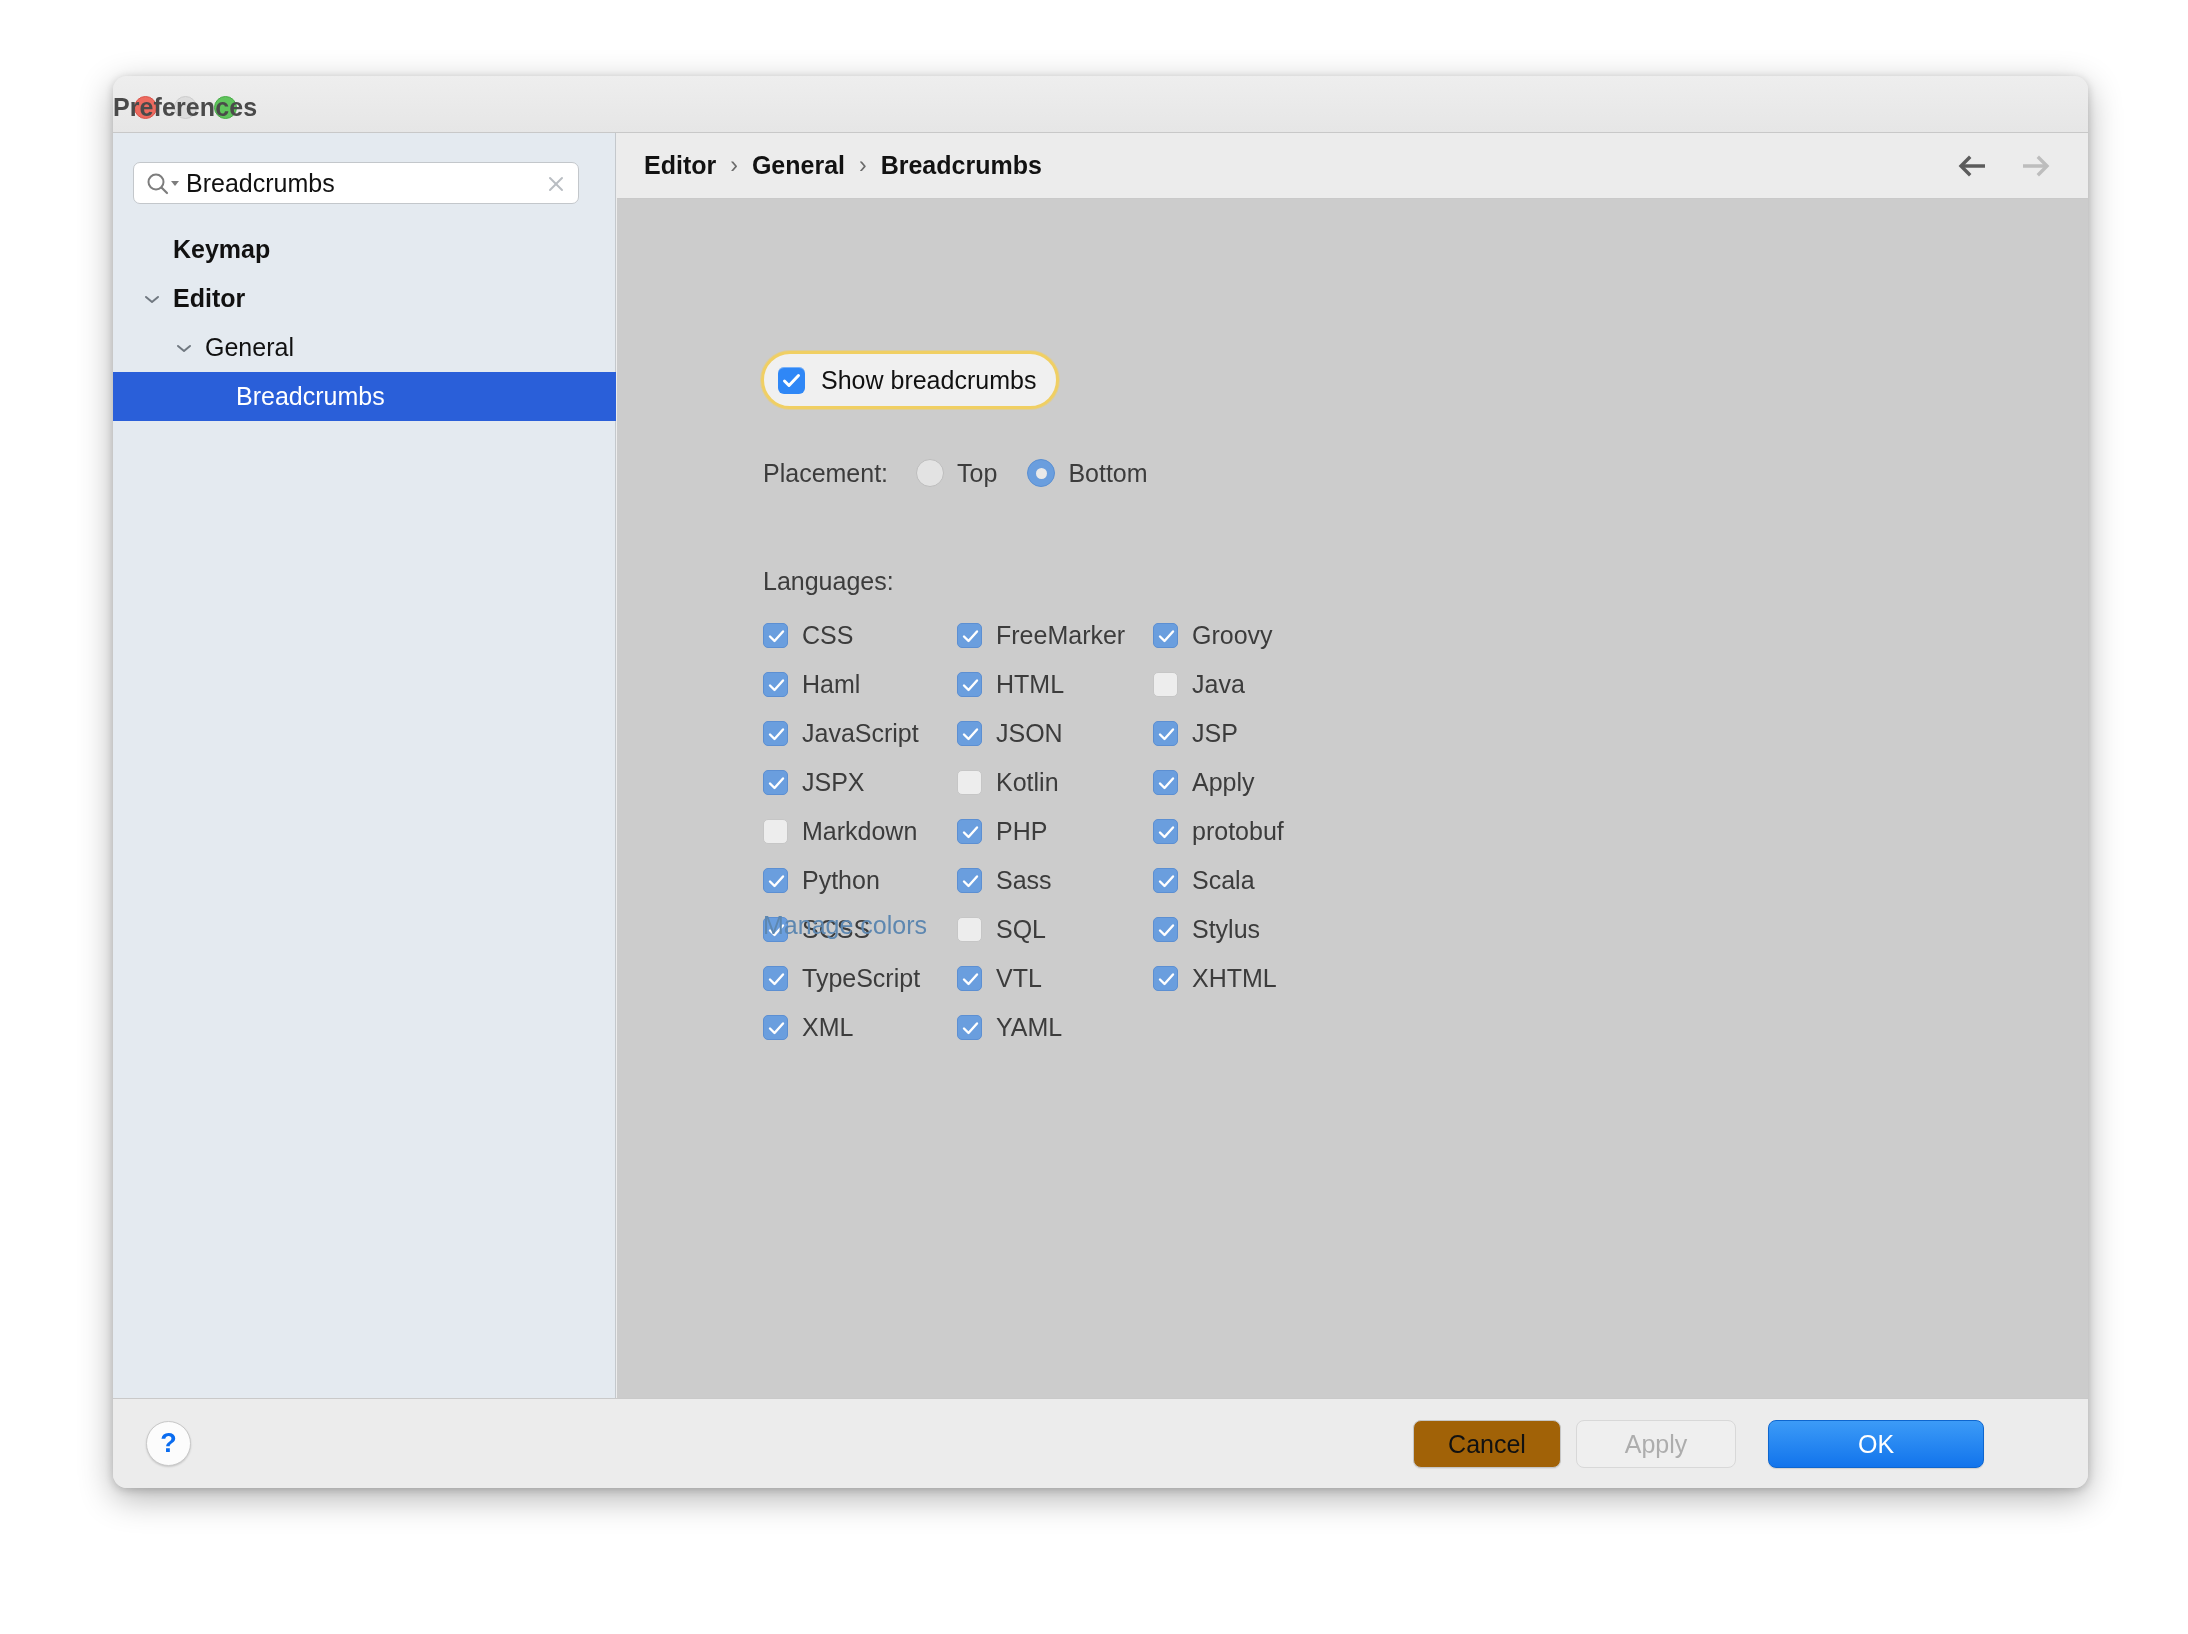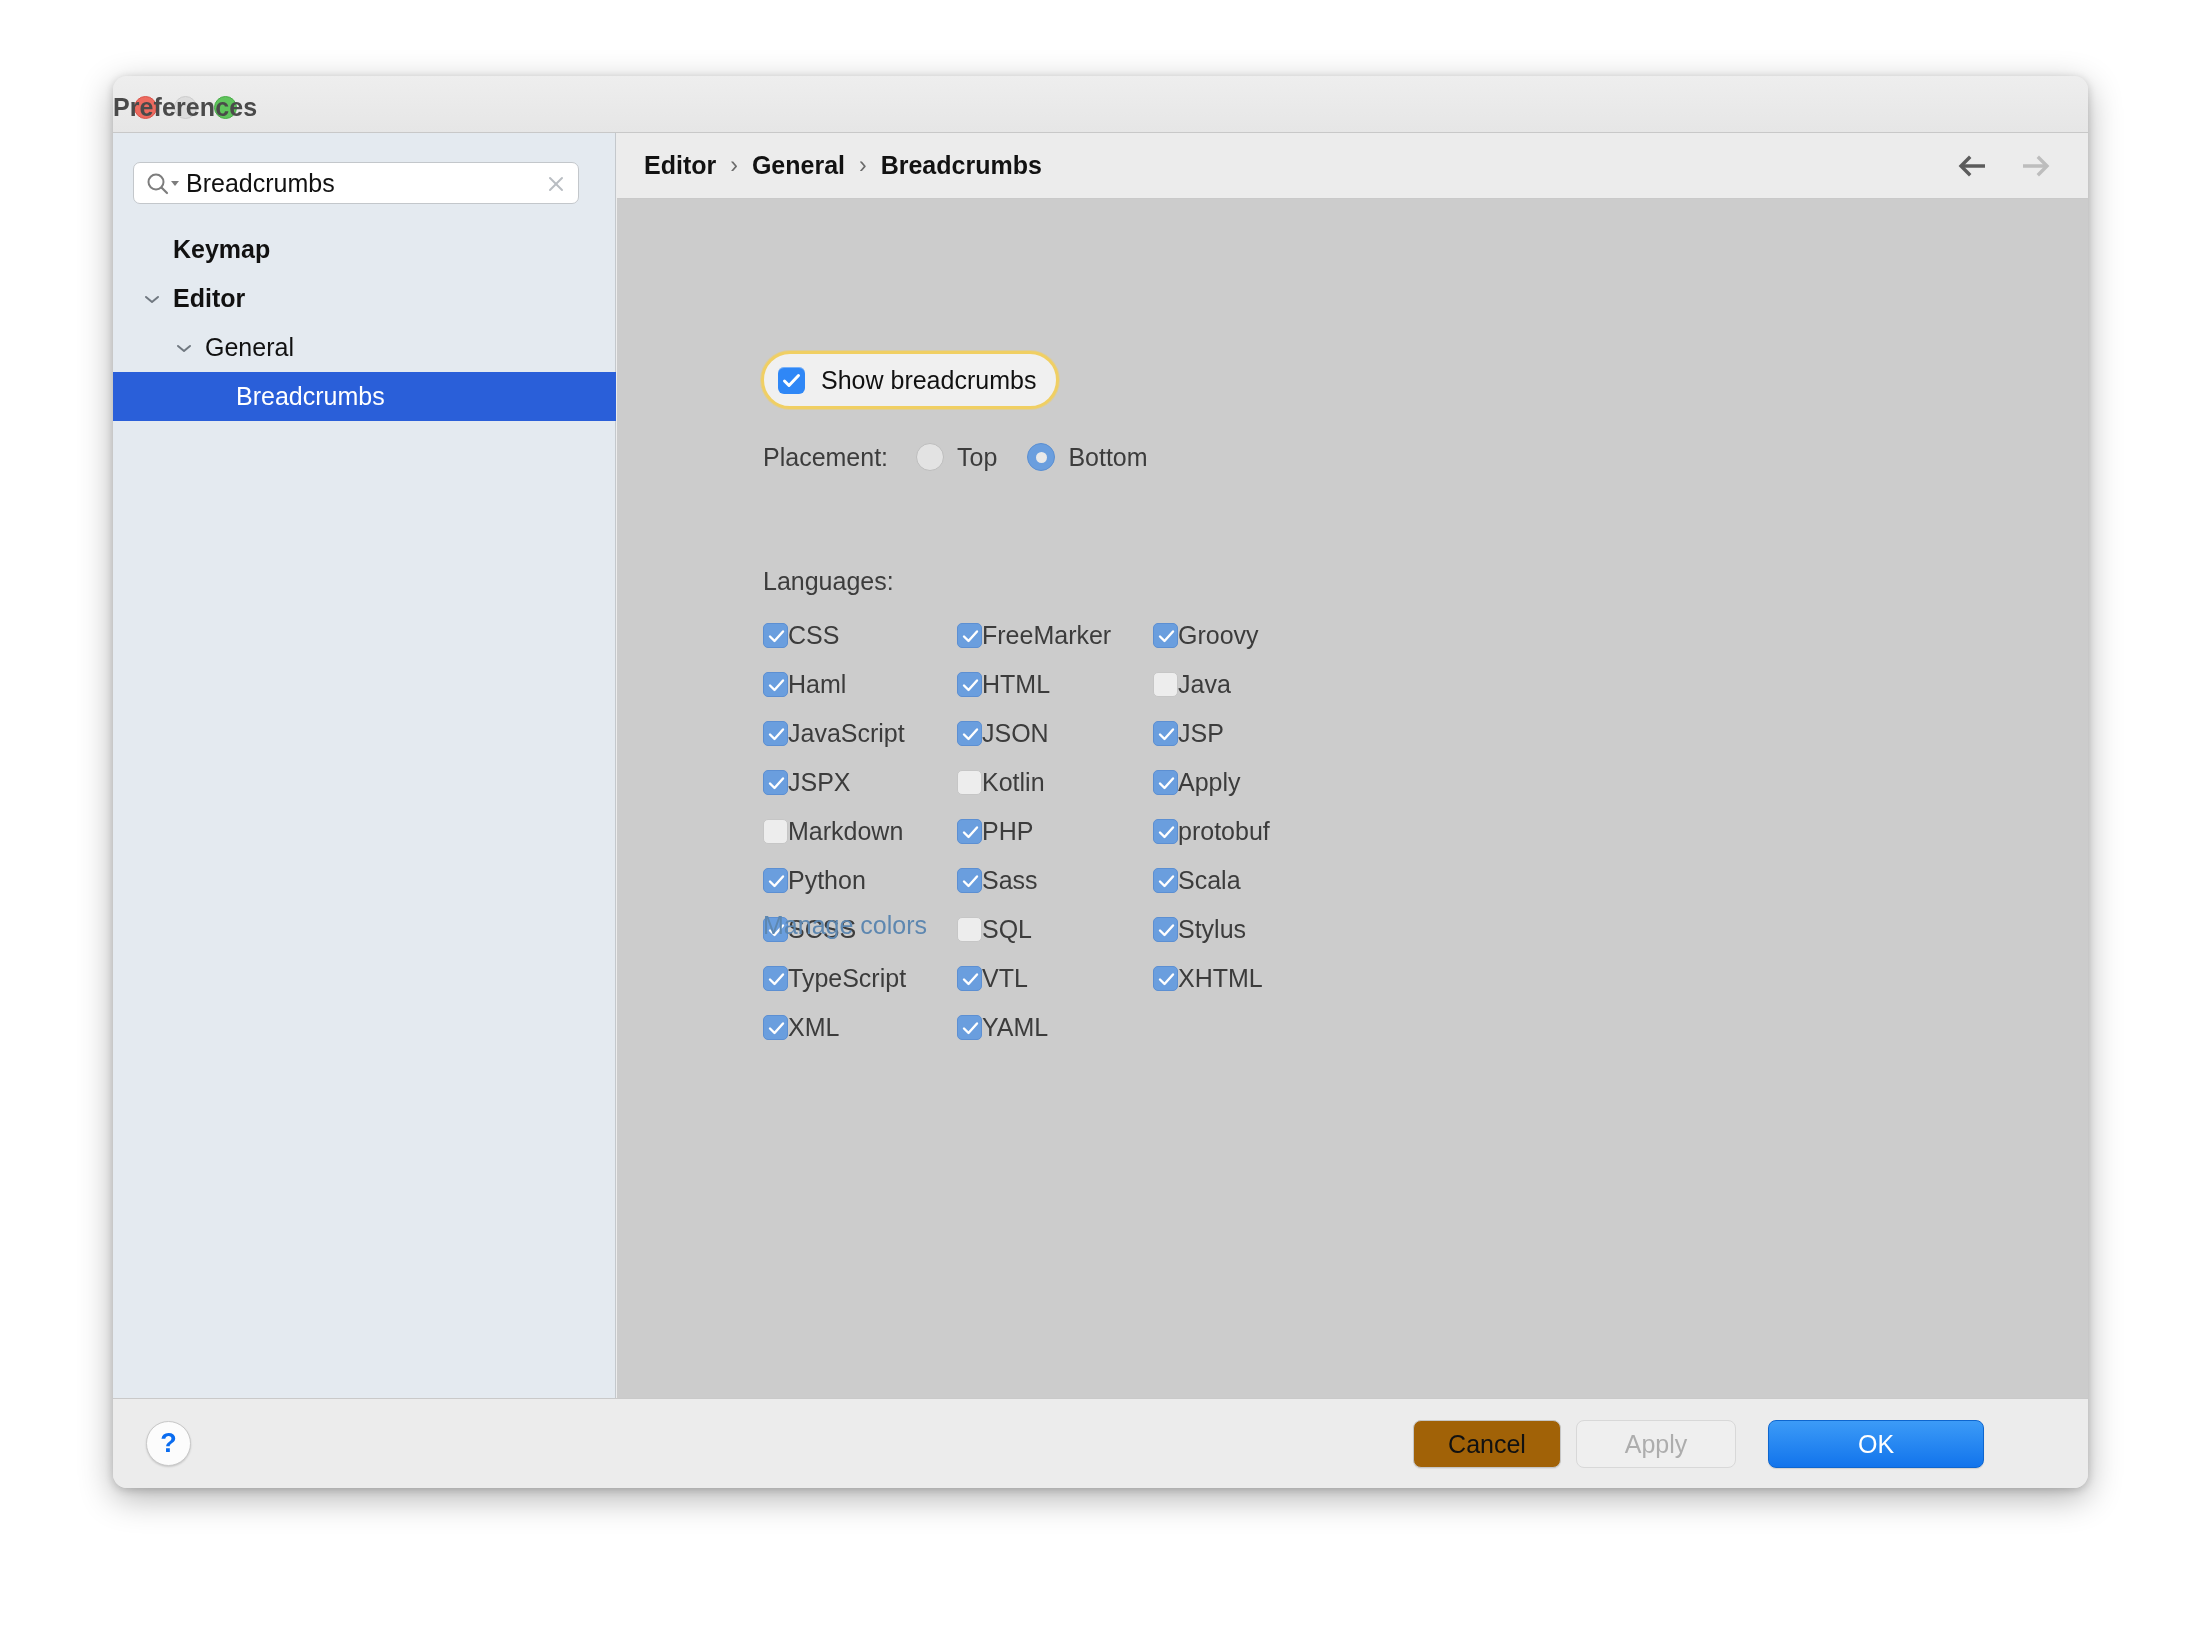--- a/index.html
+++ b/index.html
@@ -201,21 +201,21 @@
     background: #2f87f6;
     position: relative;
     flex: 0 0 auto;
     box-shadow: inset 0 1px 0 rgba(255,255,255,0.35);
   }
   .focus-label { font-size: 25px; color: #111111; white-space: nowrap; }
 
   
   .placement-row {
     position: absolute;
-    left: 146px; top: 240px;
+    left: 146px; top: 256px;
     height: 36px;
     display: flex; align-items: center;
     font-size: 25px; color: #3c3c3c;
   }
   .placement-label { margin-right: 28px; }
   .radio-item { display: flex; align-items: center; gap: 13px; margin-right: 30px; }
   .radio {
     width: 28px; height: 28px;
     border-radius: 50%;
     box-sizing: border-box;
@@ -235,21 +235,21 @@
     position: absolute;
     left: 146px; top: 368px;
     font-size: 25px; color: #3c3c3c;
   }
   .lang-grid {
     position: absolute;
     left: 146px; top: 412px;
     width: 1000px;
   }
   .lang-row { display: flex; height: 49px; align-items: center; }
-  .lang-cell { display: flex; align-items: center; }
+  .lang-cell { display: flex; align-items: center; gap: 14px; }
   .lang-cell.c0 { width: 194px; }
   .lang-cell.c1 { width: 196px; }
   .lang-cell.c2 { width: 300px; }
   .cb {
     width: 25px; height: 25px;
     border-radius: 5px;
     box-sizing: border-box;
     flex: 0 0 auto;
     position: relative;
   }

